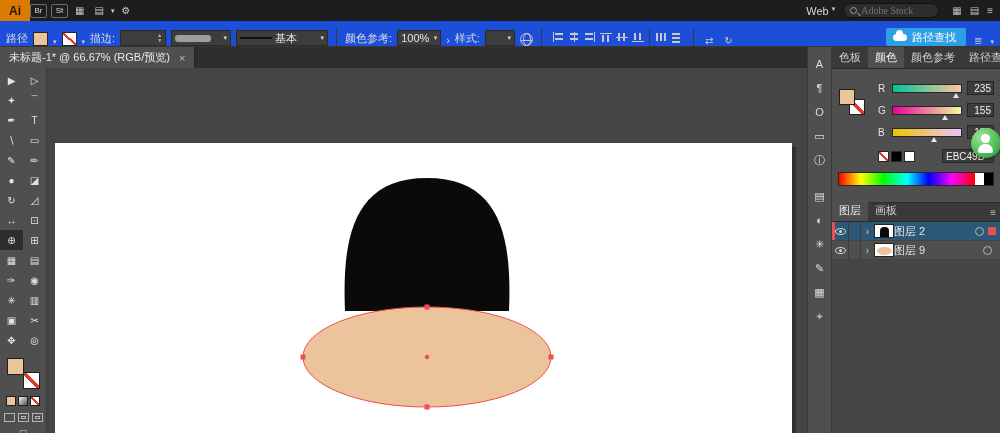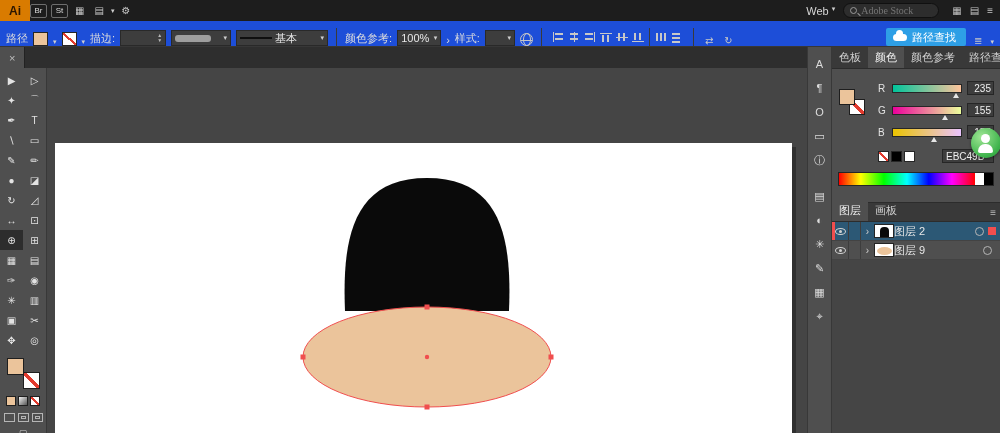--- a/index.html
+++ b/index.html
@@ -248,20 +248,21 @@
   <span class="upload-btn">
     <span class="cloud"></span>
     <span>路径查找</span>
   </span>
   <span class="mb-ico">≣</span>
   <span class="dd">▾</span>
 </div>
 
 <div id="tabbar">
   <div class="doctab">
+    <span>未标题-1* @ 66.67% (RGB/预览)</span>
     <span class="closex">×</span>
   </div>
 </div>
 
 <div id="toolbar">
   <div id="toolgrid">
       <div class="tool">▶</div>
       <div class="tool">▷</div>
       <div class="tool">✦</div>
       <div class="tool">⌒</div>

